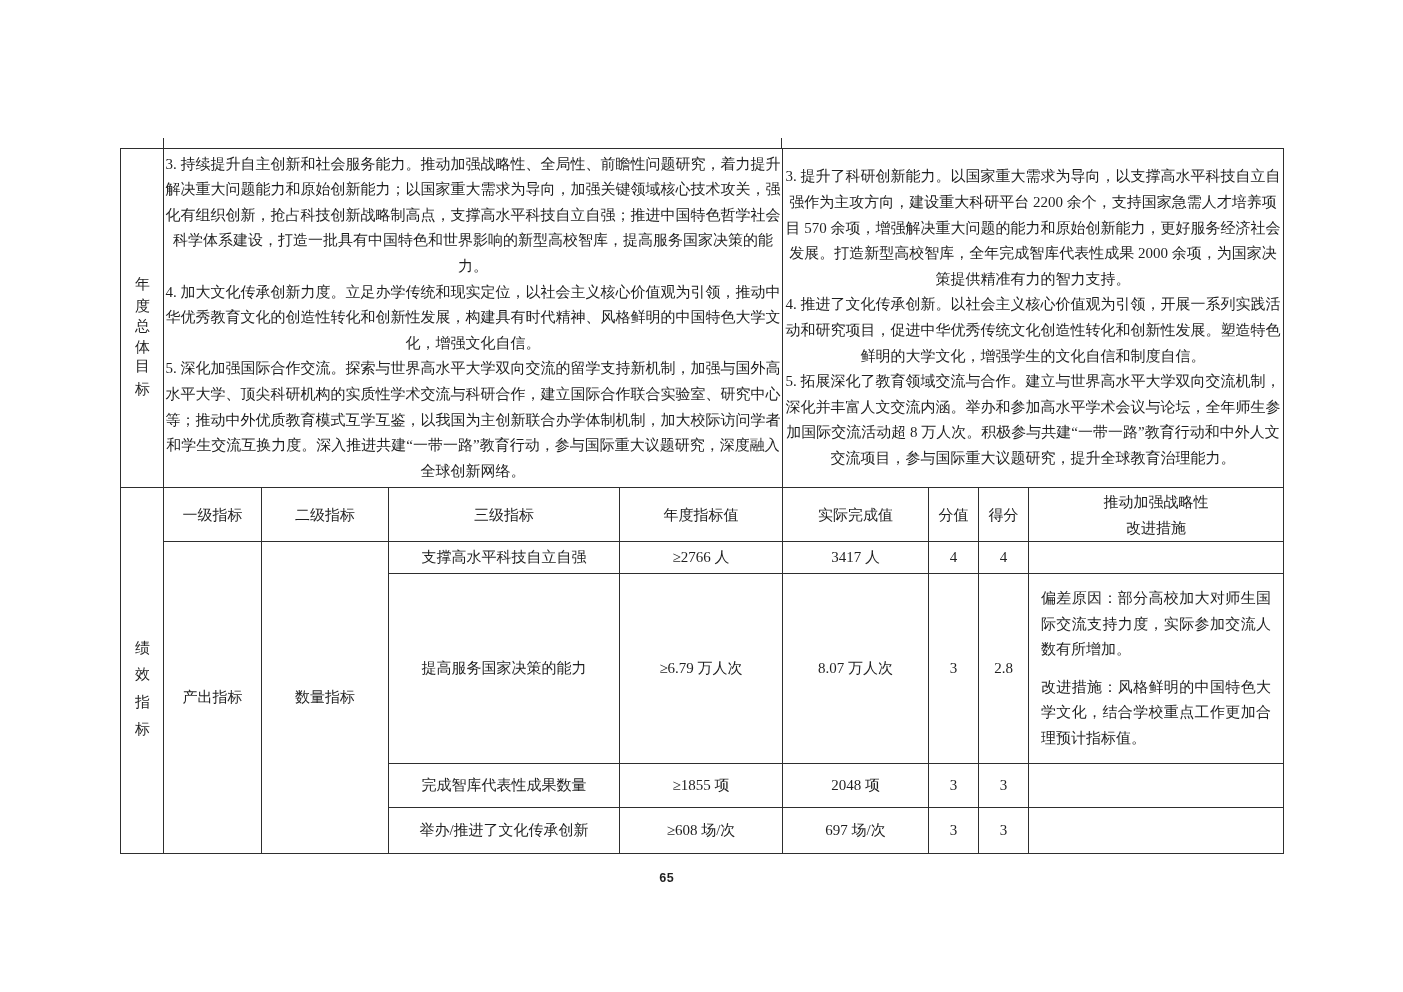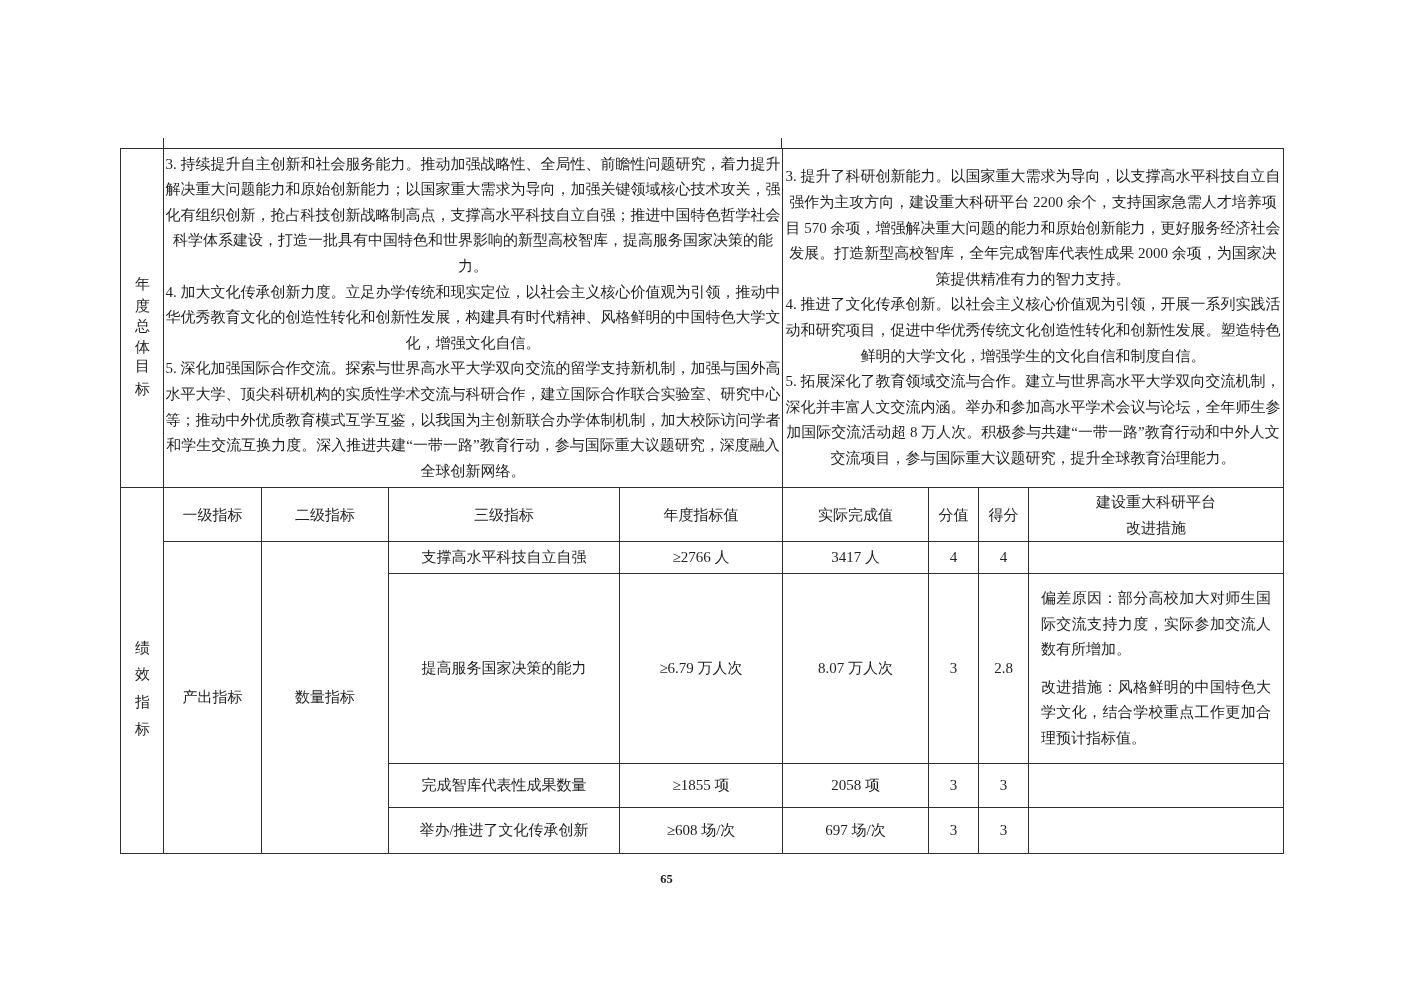--- a/index.html
+++ b/index.html
@@ -70,21 +70,21 @@
   td.ind-cell { text-align: left; padding-left: 14px; padding-right: 6px; }
 
   
   td.dev-cell { text-align: left; vertical-align: middle; padding: 5px 10px 5px 11px; }
   td.dev-cell p { margin: 12px; line-height: 25.5px; text-align: justify; font-size: 15px; }
 
   .page-number {
     position: absolute;
     left: 0; top: 872px; width: 1333px;
     text-align: center;
-    font-family: Liberation Serif, serif;
+    font-family: Liberation Mono, monospace;
     font-weight: bold;
     font-size: 12.5px;
     color: #1f1f1f;
   }
 </style>
 </head>
 <body>
 
 <div class="page">
 
@@ -126,21 +126,21 @@
         <span class="vlabel vlabel-perf">绩效指标</span>
       </td>
       <td class="hdr">一级指标</td>
       <td class="hdr">二级指标</td>
       <td class="hdr">三级指标</td>
       <td class="hdr">年度指标值</td>
       <td class="hdr">实际完成值</td>
       <td class="hdr">分值</td>
       <td class="hdr">得分</td>
       <td class="hdr">
-        <div class="hdr-line">建设重大科研平台</div>
+        <div class="hdr-line">推动加强战略性</div>
         <div class="hdr-line">改进措施</div>
       </td>
     </tr>
 
     <tr class="h-r1">
       <td rowspan="4">产出指标</td>
       <td rowspan="4">数量指标</td>
       <td class="ind-cell">支撑高水平科技自立自强</td>
       <td>≥2766 人</td>
       <td>3417 人</td>
@@ -157,21 +157,21 @@
       <td>2.8</td>
       <td class="dev-cell">
         <p>偏差原因：部分高校加大对师生国际交流支持力度，实际参加交流人数有所增加。</p>
         <p>改进措施：风格鲜明的中国特色大学文化，结合学校重点工作更加合理预计指标值。</p>
       </td>
     </tr>
 
     <tr class="h-r3">
       <td class="ind-cell">完成智库代表性成果数量</td>
       <td>≥1855 项</td>
-      <td>2058 项</td>
+      <td>2048 项</td>
       <td>3</td>
       <td>3</td>
       <td class="dev-cell"></td>
     </tr>
 
     <tr class="h-r4">
       <td class="ind-cell">举办/推进了文化传承创新</td>
       <td>≥608 场/次</td>
       <td>697 场/次</td>
       <td>3</td>

